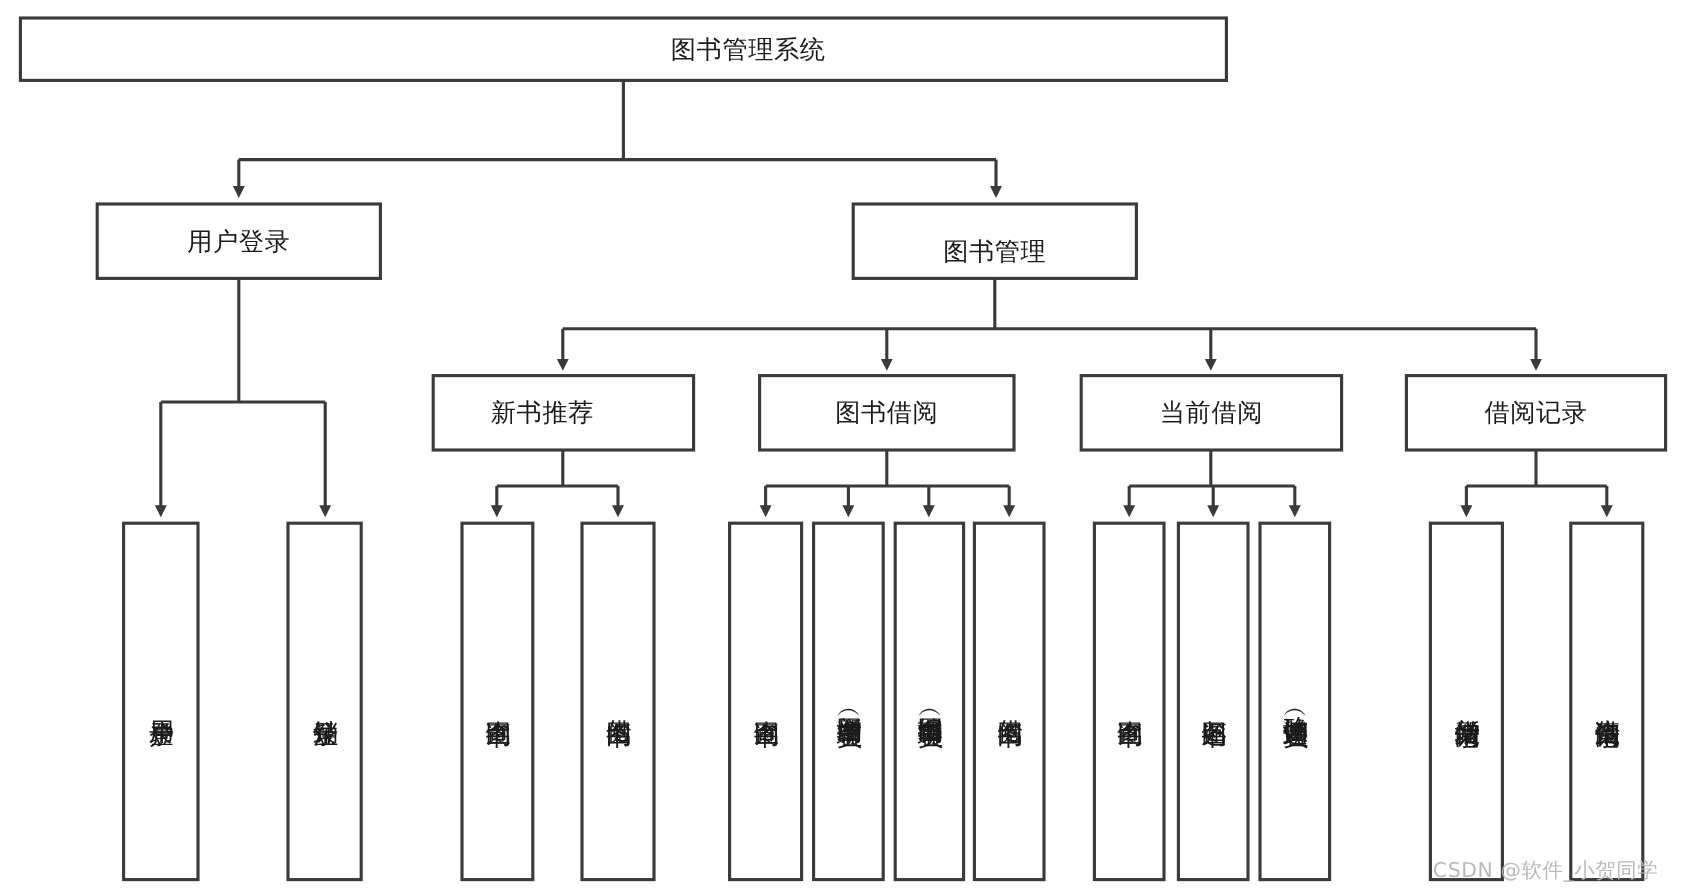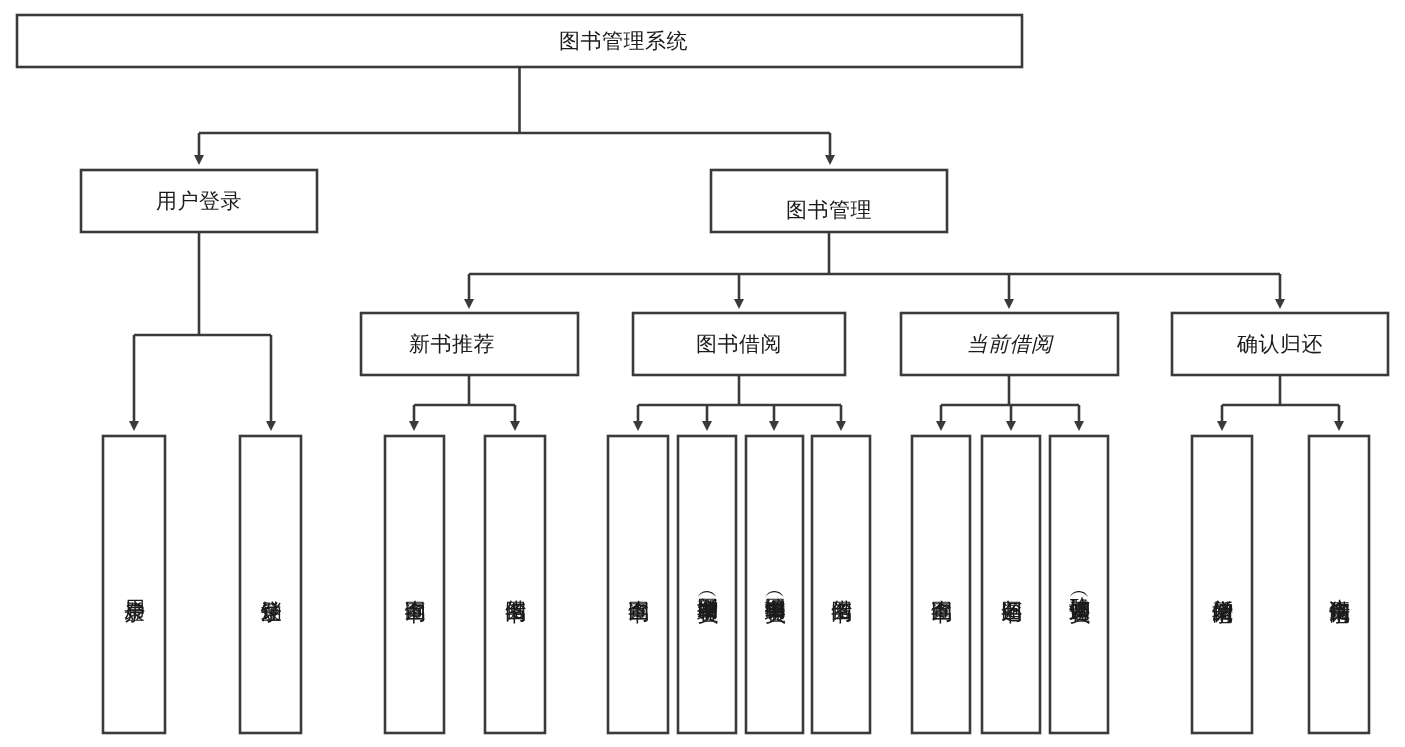--- a/index.html
+++ b/index.html
@@ -153,31 +153,32 @@
     <rect class="node-rect" x="1309" y="436" width="60" height="297"></rect>
   </svg>
 
   <div class="node-label-h" style="left:17px; top:15px; width:1213px; height:52px;">图书管理系统</div>
 
   <div class="node-label-h" style="left:81px; top:170px; width:236px; height:62px;">用户登录</div>
   <div class="node-label-h" style="left:711px; top:170px; width:236px; height:80px;">图书管理</div>
 
   <div class="node-label-h" style="left:361px; top:313px; width:182px; height:62px;">新书推荐</div>
   <div class="node-label-h" style="left:633px; top:313px; width:212px; height:62px;">图书借阅</div>
-  <div class="node-label-h" style="left:901px; top:313px; width:217px; height:62px;font-style:italic;">当前借阅</div>
-  <div class="node-label-h" style="left:1172px; top:313px; width:216px; height:62px;">确认归还</div>
+  <div class="node-label-h" style="left:901px; top:313px; width:217px; height:62px;">当前借阅</div>
+  <div class="node-label-h" style="left:1172px; top:313px; width:216px; height:62px;">借阅记录</div>
 
   <div class="node-label-v" style="left:103px; top:436px; width:62px; height:297px;">用户登录</div>
   <div class="node-label-v" style="left:240px; top:436px; width:61px; height:297px;">注销登录</div>
   <div class="node-label-v" style="left:385px; top:436px; width:59px; height:297px;">查询图书</div>
   <div class="node-label-v" style="left:485px; top:436px; width:60px; height:297px;">借阅图书</div>
   <div class="node-label-v" style="left:608px; top:436px; width:60px; height:297px;">查询图书</div>
   <div class="node-label-v" style="left:678px; top:436px; width:58px; height:297px;">新增图书（管理员）</div>
   <div class="node-label-v" style="left:746px; top:436px; width:57px; height:297px;">编辑图书（管理员）</div>
   <div class="node-label-v" style="left:812px; top:436px; width:58px; height:297px;">借阅图书</div>
   <div class="node-label-v" style="left:912px; top:436px; width:58px; height:297px;">查询图书</div>
   <div class="node-label-v" style="left:982px; top:436px; width:58px; height:297px;">归还图书</div>
   <div class="node-label-v" style="left:1050px; top:436px; width:58px; height:297px;">确认归还（管理员）</div>
   <div class="node-label-v" style="left:1192px; top:436px; width:60px; height:297px;">新增借阅记录</div>
   <div class="node-label-v" style="left:1309px; top:436px; width:60px; height:297px;">查询借阅记录</div>
 
+  <div class="watermark" style="left:1194px; top:714px;">CSDN @软件_小贺同学</div>
 
 </div>
 
 </body></html>

